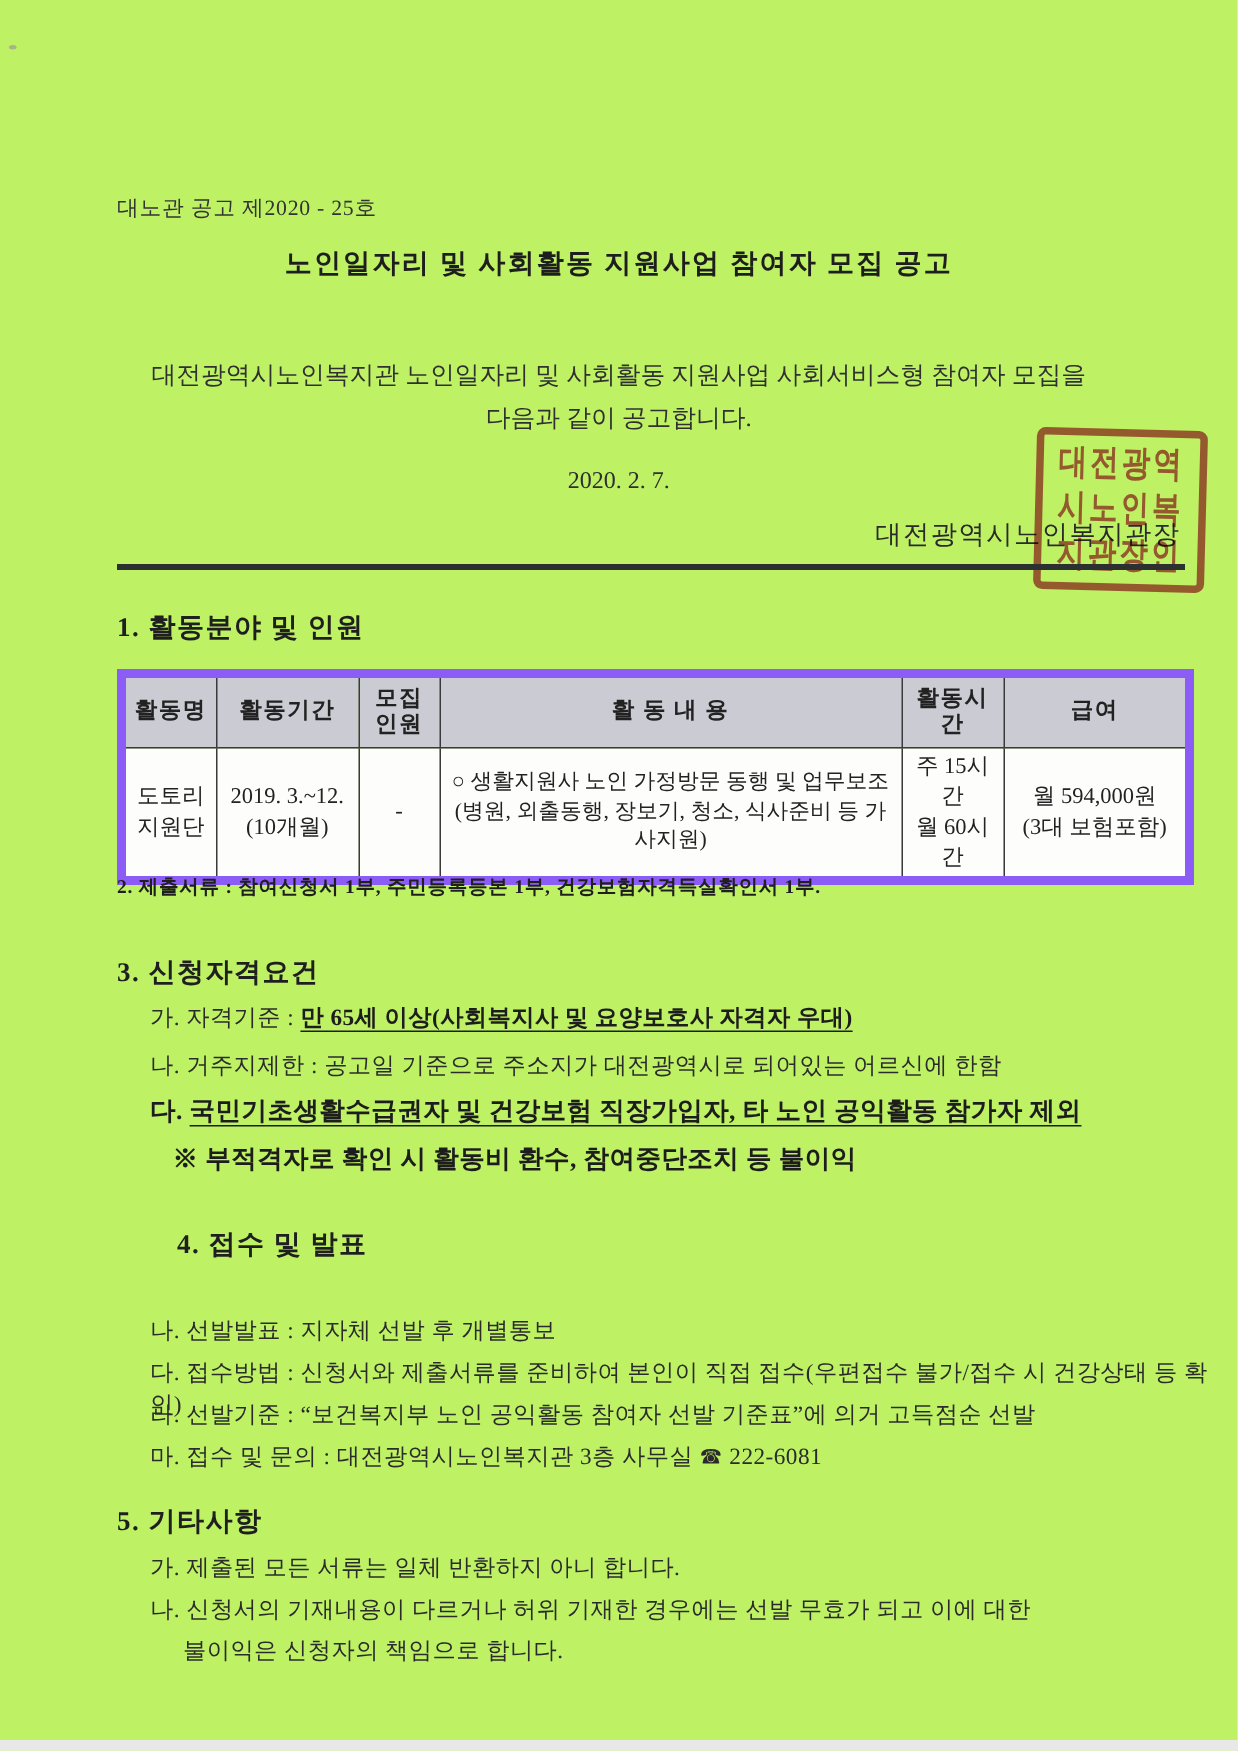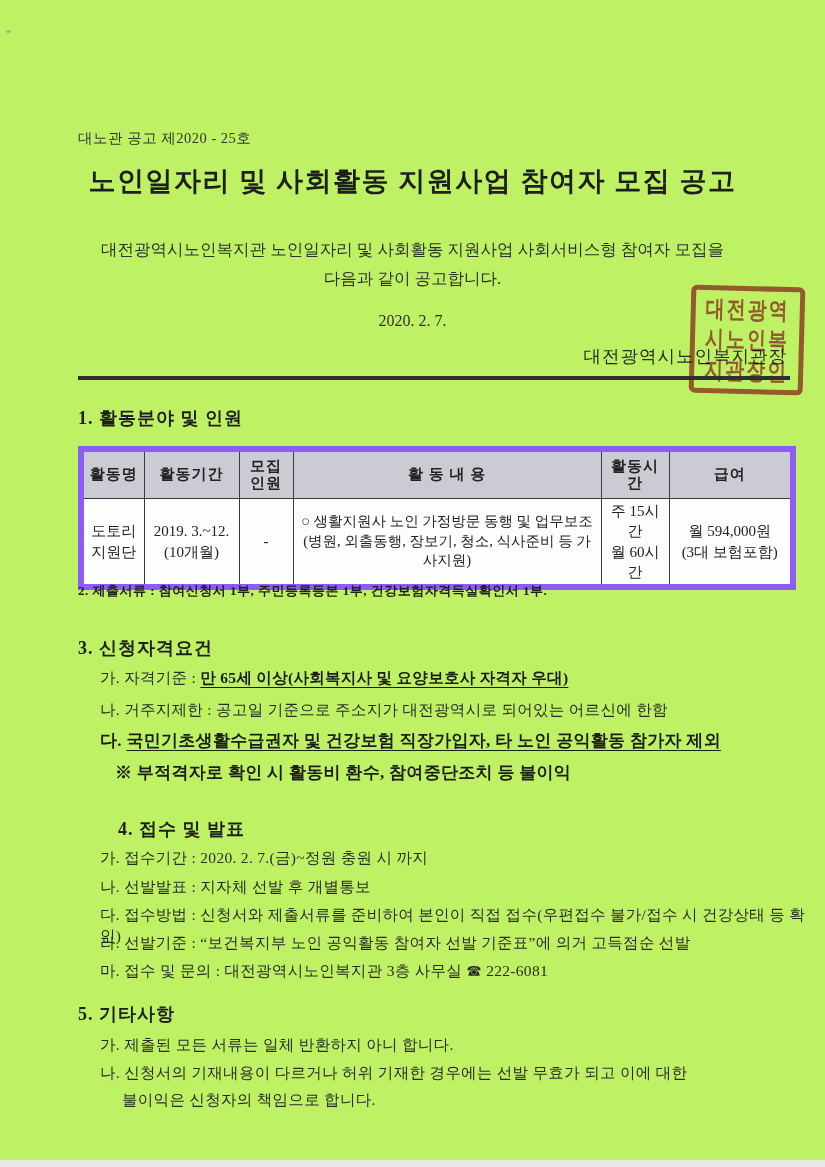--- a/index.html
+++ b/index.html
@@ -8,21 +8,21 @@
     width:825px;height:1160px;
     margin:0 auto;
     background:#bef264;
     font-family:"Liberation Serif","DejaVu Serif",serif;
     color:#2b2b2b;
     overflow:hidden;
   }
   .abs{position:absolute;}
   .speck{left:6px;top:30px;width:5px;height:3px;background:#9a9a9a;border-radius:50%;opacity:.7;}
   .doc-number{left:78px;top:129px;font-size:14.5px;letter-spacing:.5px;color:#333;}
-  .title{left:0;right:0;top:163px;text-align:center;font-size:27px;font-weight:bold;letter-spacing:1.5px;color:#1e1e1e;}
+  .title{left:0;right:0;top:163px;text-align:center;font-size:18px;font-weight:bold;letter-spacing:1.5px;color:#1e1e1e;}
   .intro{left:0;right:0;top:235px;text-align:center;font-size:16.5px;line-height:29px;color:#303030;}
   .date{left:0;right:0;top:312px;text-align:center;font-size:16px;color:#303030;}
   .signer{right:38px;top:344px;font-size:17.5px;letter-spacing:1px;color:#2a2a2a;}
   .stamp{
     left:690px;top:286px;width:100px;height:92px;
     border:5px solid #c0485f;border-radius:6px;
     transform:rotate(1.5deg);
     display:flex;flex-direction:column;justify-content:space-around;align-items:center;
     padding:3px 2px;
     color:#c0485f;
@@ -158,21 +158,20 @@
   <div class="abs item it-ga">
     <span>가. 자격기준 : </span><span class="u">만 65세 이상(사회복지사 및 요양보호사 자격자 우대)</span>
   </div>
   <div class="abs item it-na">나. 거주지제한 : 공고일 기준으로 주소지가 대전광역시로 되어있는 어르신에 한함</div>
   <div class="abs item it-da">
     <span>다. </span><span class="u">국민기초생활수급권자 및 건강보험 직장가입자, 타 노인 공익활동 참가자 제외</span>
   </div>
   <div class="abs item it-note">※ 부적격자로 확인 시 활동비 환수, 참여중단조치 등 불이익</div>
 
   <div class="abs sec-heading s4h">4. 접수 및 발표</div>
-  <div class="abs item s4a">가. 접수기간 : 2020. 2. 7.(금)~정원 충원 시 까지</div>
   <div class="abs item s4b">나. 선발발표 : 지자체 선발 후 개별통보</div>
   <div class="abs item s4c">다. 접수방법 : 신청서와 제출서류를 준비하여 본인이 직접 접수(우편접수 불가/접수 시 건강상태 등 확인)</div>
   <div class="abs item s4d">라. 선발기준 : “보건복지부 노인 공익활동 참여자 선발 기준표”에 의거 고득점순 선발</div>
   <div class="abs item s4e">마. 접수 및 문의 : 대전광역시노인복지관 3층 사무실 ☎ 222-6081</div>
 
   <div class="abs sec-heading s5h">5. 기타사항</div>
   <div class="abs item s5a">가. 제출된 모든 서류는 일체 반환하지 아니 합니다.</div>
   <div class="abs item s5b1">나. 신청서의 기재내용이 다르거나 허위 기재한 경우에는 선발 무효가 되고 이에 대한</div>
   <div class="abs item s5b2">불이익은 신청자의 책임으로 합니다.</div>
 

